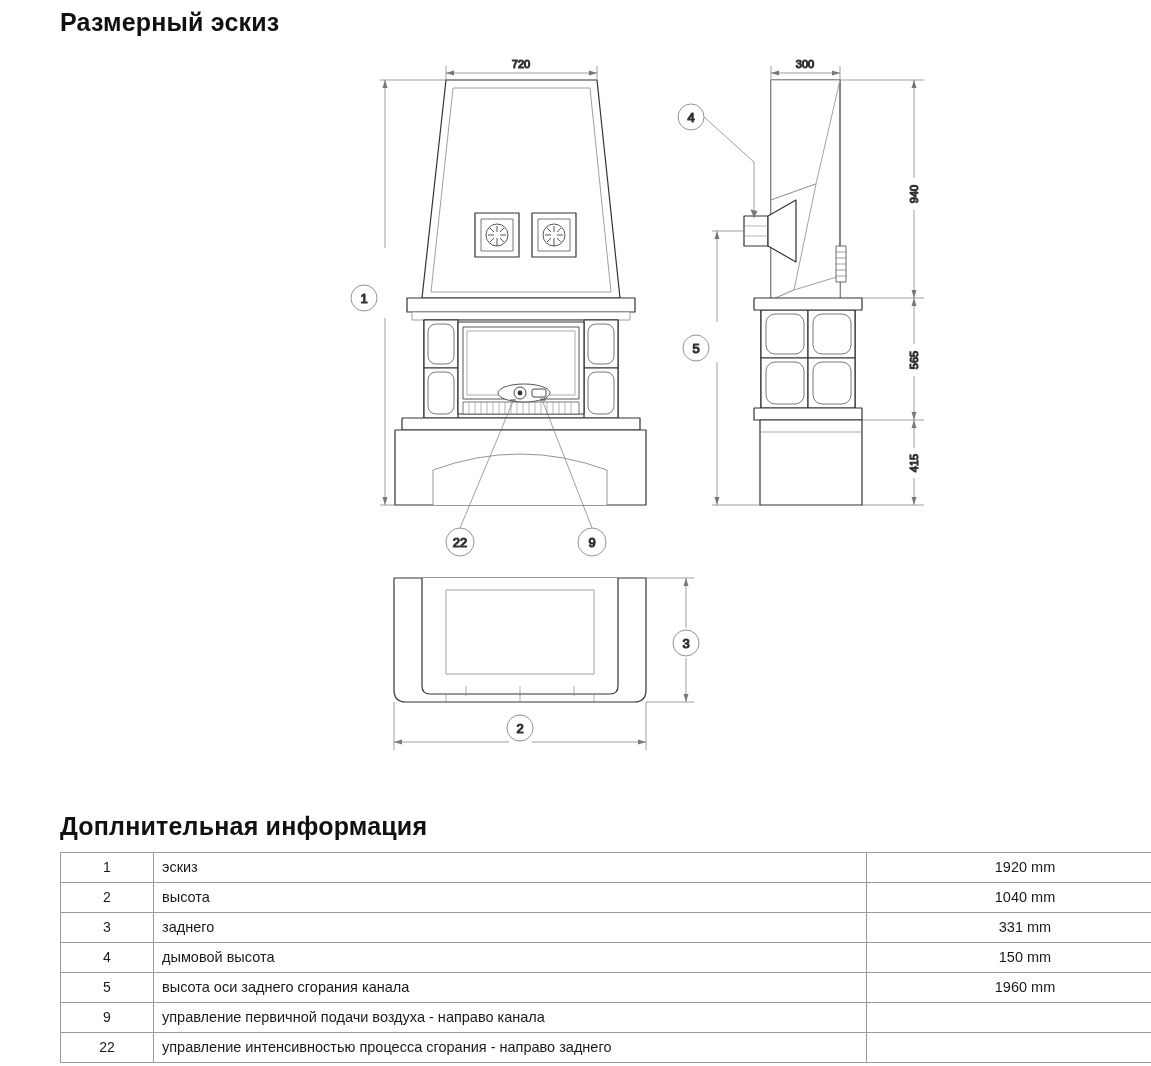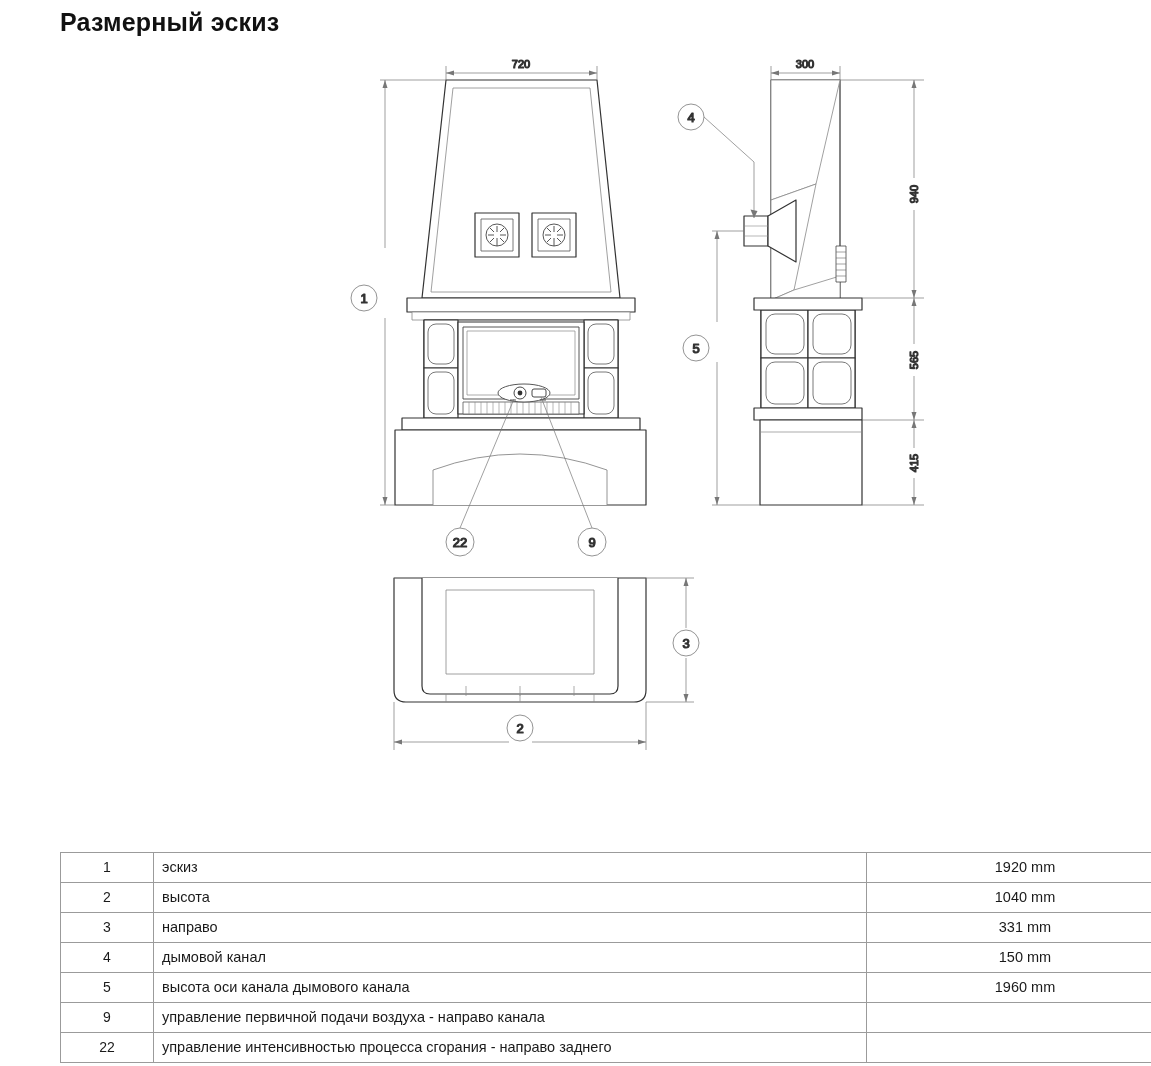--- a/index.html
+++ b/index.html
@@ -261,46 +261,47 @@
           <path d="M632,528 L629.5,536 L634.5,536 Z" fill="#777" stroke="none"></path>
           <path d="M632,652 L629.5,644 L634.5,644 Z" fill="#777" stroke="none"></path>
         </g>
         <circle cx="632" cy="593" r="13" fill="#ffffff" stroke="#888" stroke-width="0.9"></circle>
         <text x="632" y="598" font-size="13" text-anchor="middle">3</text>
 
       </g>
     </svg>
   </div>
 
+  <h1 class="section-title" id="title-info">Доплнительная информация</h1>
 
   <table class="info-table">
     <tbody>
       <tr>
         <td class="idx">1</td>
         <td class="desc with-val">эскиз</td>
         <td class="val">1920 mm</td>
       </tr>
       <tr>
         <td class="idx">2</td>
         <td class="desc with-val">высота</td>
         <td class="val">1040 mm</td>
       </tr>
       <tr>
         <td class="idx">3</td>
-        <td class="desc with-val">направо</td>
+        <td class="desc with-val">заднего</td>
         <td class="val">331 mm</td>
       </tr>
       <tr>
         <td class="idx">4</td>
-        <td class="desc with-val">дымовой канал</td>
+        <td class="desc with-val">дымовой высота</td>
         <td class="val">150 mm</td>
       </tr>
       <tr>
         <td class="idx">5</td>
-        <td class="desc with-val">высота оси канала дымового канала</td>
+        <td class="desc with-val">высота оси заднего сгорания канала</td>
         <td class="val">1960 mm</td>
       </tr>
       <tr>
         <td class="idx">9</td>
         <td class="desc with-val">управление первичной подачи воздуха - направо канала</td>
         <td class="val"></td>
       </tr>
       <tr>
         <td class="idx">22</td>
         <td class="desc with-val">управление интенсивностью процесса сгорания - направо заднего</td>

